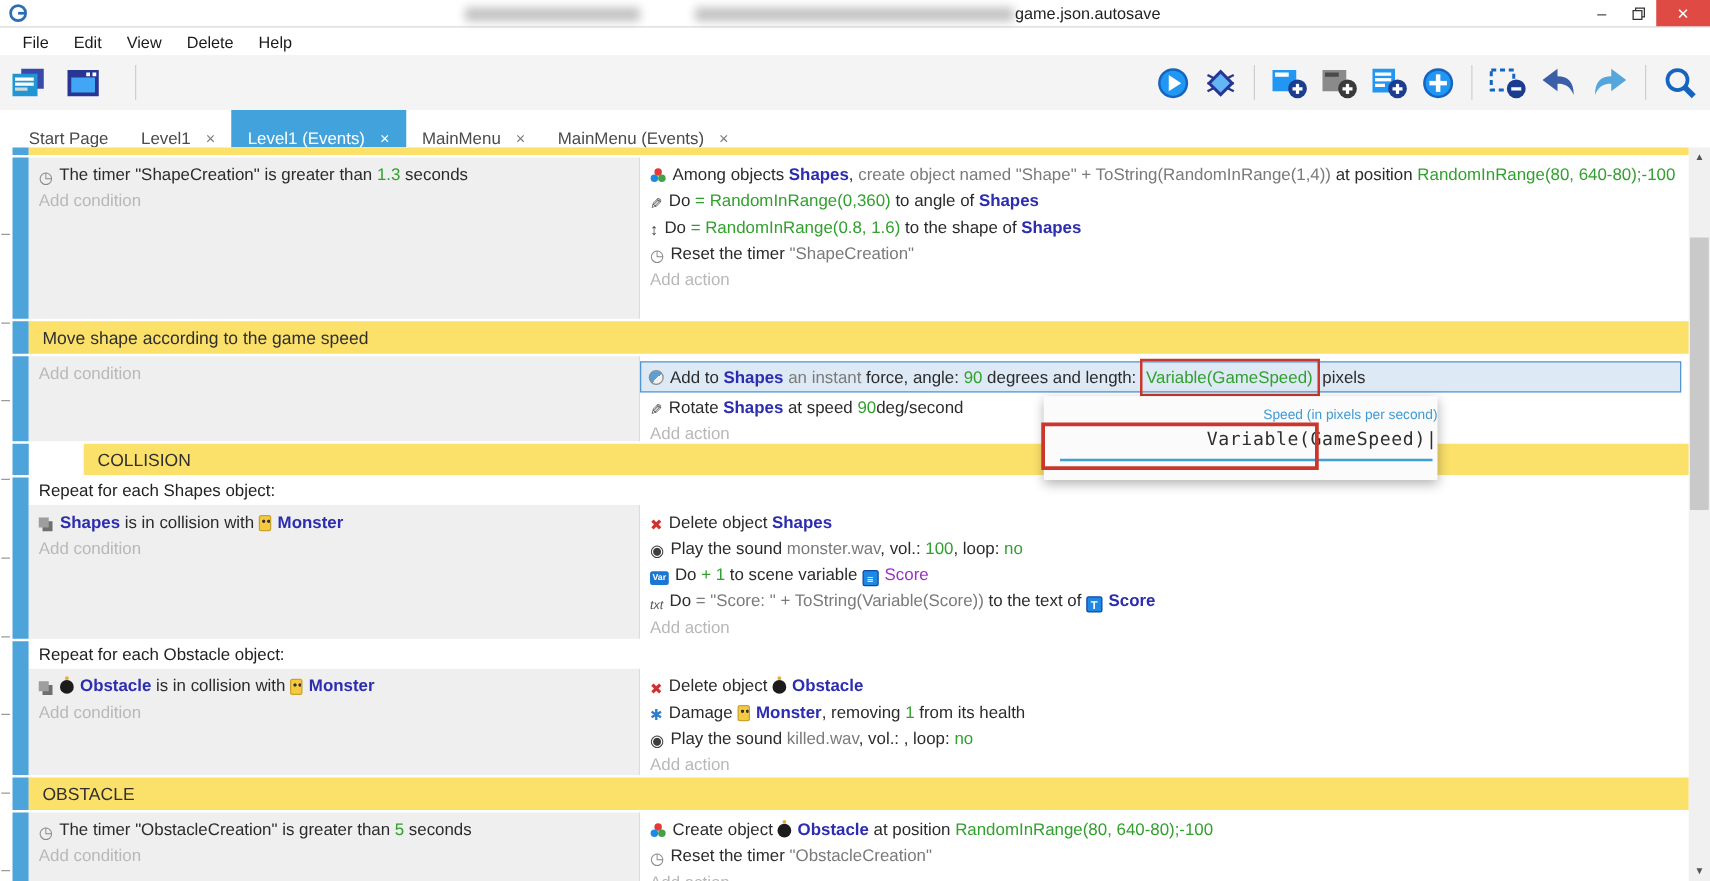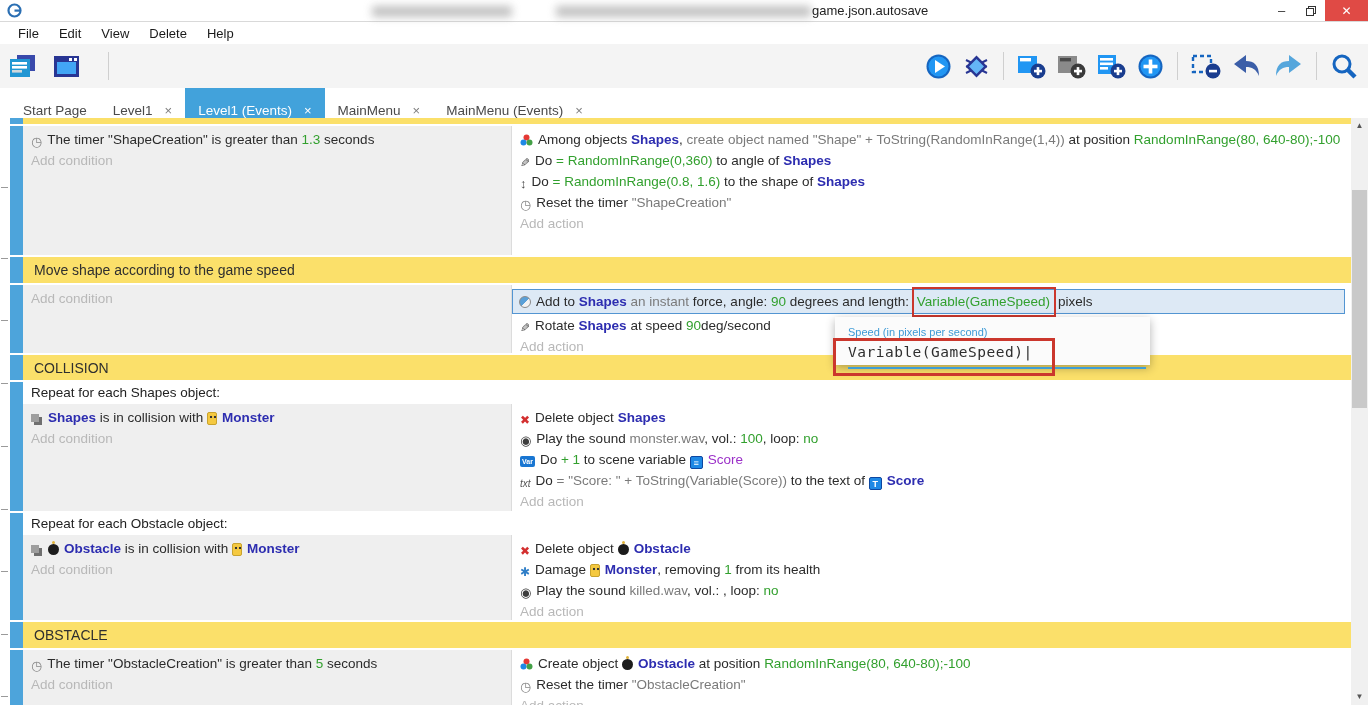--- a/index.html
+++ b/index.html
@@ -81,22 +81,22 @@
   .ic-obstacle-icon { position:relative; width:11px; height:11px; background:#1c1c1c; border-radius:50%; vertical-align:-2px; }
   .ic-obstacle-icon::before { content:""; position:absolute; left:4px; top:-3px; width:3px; height:3px; background:#e0b23a; border-radius:50%; }
 
   
   #scrollbar { position:absolute; right:0; top:0; width:17px; height:100%; background:#f0f0f0; }
   .sb-btn { height:16px; text-align:center; font-size:8px; color:#555; line-height:16px; }
   #sb-down { position:absolute; bottom:0; width:17px; }
   #sb-thumb { position:absolute; left:1px; top:72px; width:15px; height:218px; background:#c9c9c9; }
 
   
-  #param-popup { position:absolute; left:835px; top:317px; width:315px; height:48px; background:#fbfbfb;
-    box-shadow:0 3px 9px rgba(0,0,0,.3); z-index:20; }
+  #param-popup { position:absolute; left:835px; top:317px; width:315px; height:67px; background:#fbfbfb;
+    box-shadow:0 3px 9px rgba(0,0,0,.3); z-index:20;text-align:right; }
   #popup-label { font-size:11px; color:#3e9bd6; margin:9px 0 0 13px; }
   #popup-input { font-family:"DejaVu Sans Mono",monospace; font-size:14.5px; color:#2e2e2e; margin:6px 0 0 13px; letter-spacing:.5px; }
   #popup-underline { height:2px; background:#3f9fd6; margin:7px 4px 0 13px; }
   #popup-redbox { position:absolute; left:-2px; top:21px; width:222px; height:38px; border:3px solid #cb372d; }
 </style>
 </head>
 <body>
 
 <div id="app">
 
@@ -306,21 +306,21 @@
               </div>
               <div class="coldiv"></div>
               <div class="acts">
                 <div class="line sel"><span class="icon ic-force-icon"></span><span class="r-plain">Add to </span><span class="r-object">Shapes</span><span class="r-muted"> an instant </span><span class="r-plain">force, angle: </span><span class="r-value">90</span><span class="r-plain"> degrees and length: </span><span class="r-value redbox">Variable(GameSpeed)</span><span class="r-plain"> pixels</span></div>
                 <div class="line"><span class="icon ic-rotate-icon">✎</span><span class="r-plain">Rotate </span><span class="r-object">Shapes</span><span class="r-plain"> at speed </span><span class="r-value">90</span><span class="r-plain">deg/second</span></div>
                 <div class="line ph">Add action</div>
               </div>
             </div>
           </div>
         </div>
-        <div class="block" style="height: 25px;">
+        <div class="block" style="height: 25px; gap: 44px;">
           <div class="strip"></div>
           <div class="bbody">
             <div class="comment-bar">COLLISION</div>
           </div>
         </div>
         <div class="block" style="height: 129px;">
           <div class="strip"></div>
           <div class="bbody">
             <div class="repeat-hdr">Repeat for each Shapes object:</div>
             <div class="erow">

